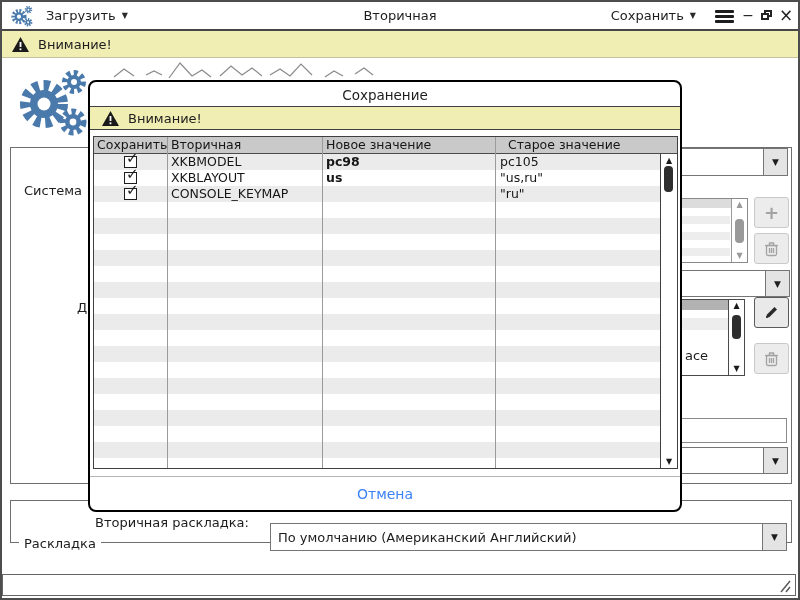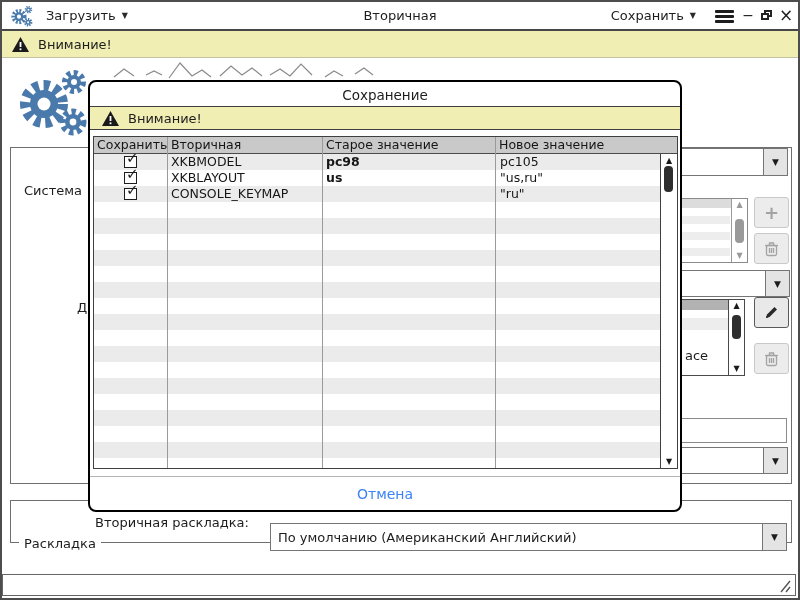--- a/index.html
+++ b/index.html
@@ -227,22 +227,22 @@
       <span>Внимание!</span>
     </div>
 
     <div id="dlg-table">
       <div class="sep" style="left:73px;"></div>
       <div class="sep" style="left:228px;"></div>
       <div class="sep" style="left:401px;"></div>
       <div id="tbl-header">
         <div class="hc" style="width:73px;padding-left:3px;">Сохранить</div>
         <div class="hc" style="width:155px;">Вторичная</div>
+        <div class="hc" style="flex:1;">Новое значение</div>
         <div class="hc" style="width:173px;">Старое значение</div>
-        <div class="hc" style="flex:1;">Новое значение</div>
       </div>
       <div id="tbl-body">
         <div class="trow" style="top:0;">
           <span class="cb">
               <span>✓</span>
             </span>
           <span class="c-param">XKBMODEL</span>
           <span class="c-old">pc98</span>
           <span class="c-new">pc105</span>
         </div>

